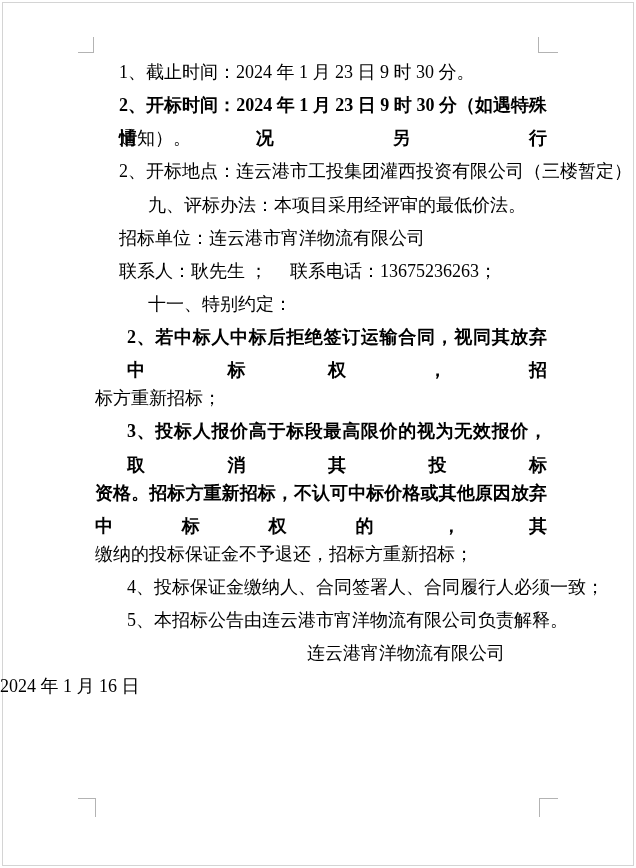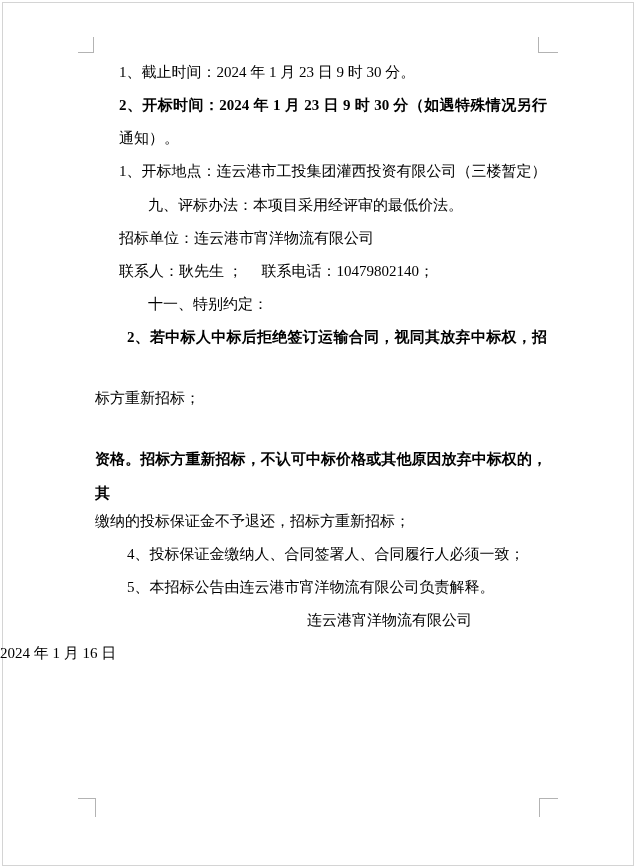--- a/index.html
+++ b/index.html
@@ -31,21 +31,21 @@
   .crop.bl { left:78px;  top:798px; width:18px; height:19px; border-right:1px solid var(--crop); border-top:1px solid var(--crop); }
   .crop.br { left:539px; top:798px; width:19px; height:19px; border-left:1px solid var(--crop);  border-top:1px solid var(--crop); }
   .doc {
     position:absolute; left:0; top:56px; width:636px;
     color: var(--ink);
   }
   .line {
     width:100%;
     height:33.15px;
     line-height:33.15px;
-    font-size:15px;
+    font-size:18px;
     white-space:pre;
     color: var(--ink);
   }
   .line.fill {
     white-space:normal;
     text-align:justify;
     text-align-last:justify;
     padding-right:89px;
     font-weight:bold;
   }
@@ -62,27 +62,28 @@
 <div class="page">
   <div class="page-border"></div>
   <div class="crop tl"></div>
   <div class="crop tr"></div>
   <div class="crop bl"></div>
   <div class="crop br"></div>
   <div class="doc" id="doc-lines">
       <div class="line ind-a">1、截止时间：2024 年 1 月 23 日 9 时 30 分。</div>
       <div class="line ind-a fill">2、开标时间：2024 年 1 月 23 日 9 时 30 分（如遇特殊情况另行</div>
       <div class="line ind-a">通知）。</div>
-      <div class="line ind-a">1、开标地点：连云港市工投集团灌西投资有限公司（三楼暂定）</div>
+      <div class="line ind-a">2、开标地点：连云港市工投集团灌西投资有限公司（三楼暂定）</div>
       <div class="line ind-h">九、评标办法：本项目采用经评审的最低价法。</div>
       <div class="line ind-a">招标单位：连云港市宵洋物流有限公司</div>
-      <div class="line ind-a">联系人：耿先生 ；     联系电话：10479802140；</div>
+      <div class="line ind-a">联系人：耿先生 ；     联系电话：13675236263；</div>
       <div class="line ind-h">十一、特别约定：</div>
       <div class="line ind-b fill">2、若中标人中标后拒绝签订运输合同，视同其放弃中标权，招</div>
       <div class="line ind-m">标方重新招标；</div>
+      <div class="line ind-b fill">3、投标人报价高于标段最高限价的视为无效报价，取消其投标</div>
       <div class="line ind-m fill">资格。招标方重新招标，不认可中标价格或其他原因放弃中标权的，其</div>
       <div class="line ind-m">缴纳的投标保证金不予退还，招标方重新招标；</div>
       <div class="line ind-b">4、投标保证金缴纳人、合同签署人、合同履行人必须一致；</div>
       <div class="line ind-b">5、本招标公告由连云港市宵洋物流有限公司负责解释。</div>
       <div class="line ind-c">连云港宵洋物流有限公司</div>
       <div class="line ind-d">2024 年 1 月 16 日</div>
     </div>
 </div>
 
 </body></html>

